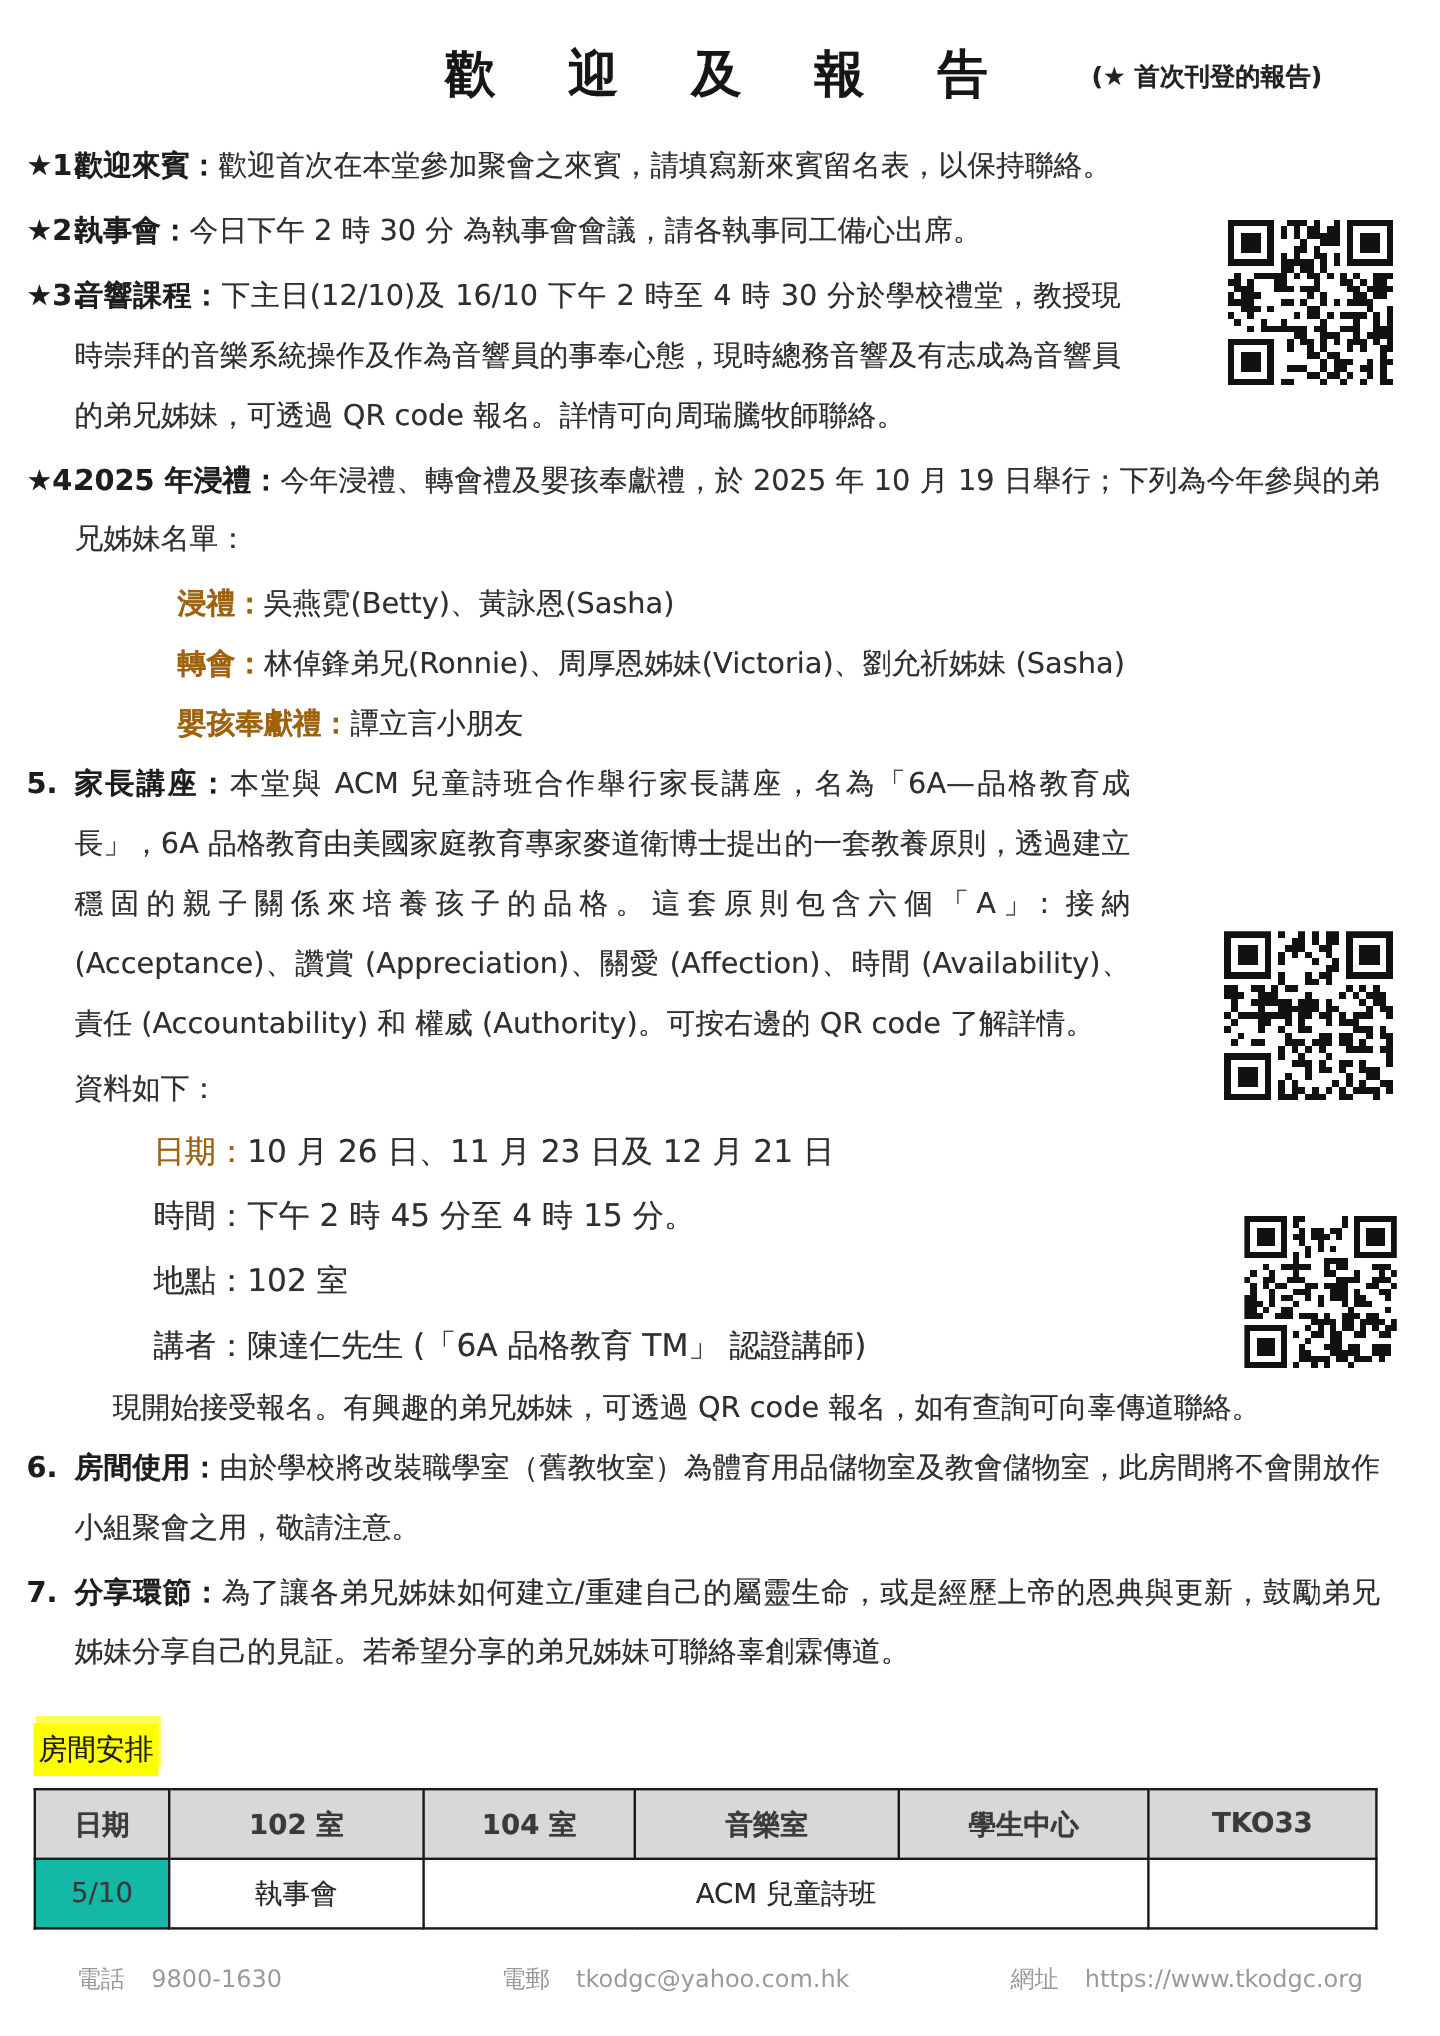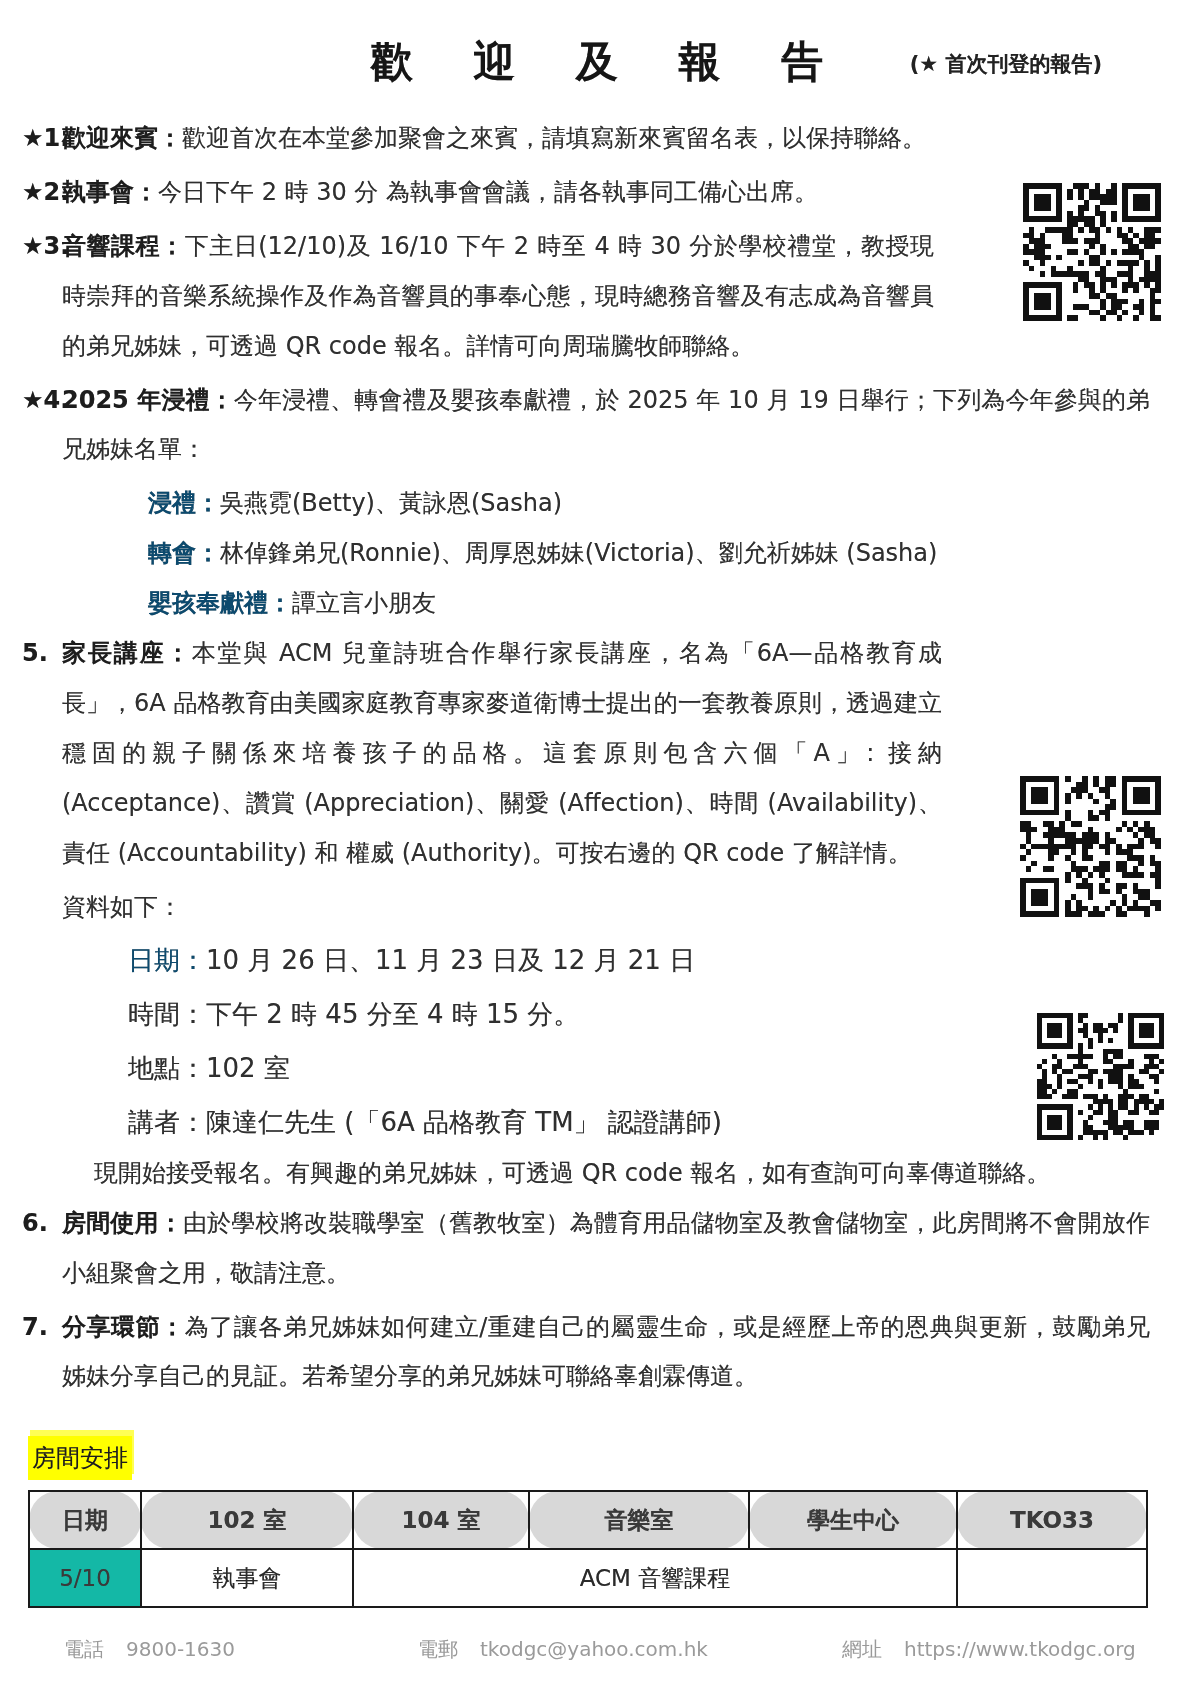--- a/index.html
+++ b/index.html
@@ -37,21 +37,21 @@
   }
   .item .prefix{
     position:absolute;left:-6px;top:0;
     font-weight:bold;color:#1d1d1d;white-space:nowrap;
   }
   .item .lbl{font-weight:bold;color:#1d1d1d;}
   .narrow{width:872px;}
   .sub-line{padding-left:120px;font-size:24px;line-height:2.08;}
   .detail-line{padding-left:100px;font-size:26px;line-height:2.08;}
   .closing-line{padding-left:66px;font-size:24px;line-height:2.08;width:1060px;text-align:justify;}
-  .lbl2{font-weight:bold;color:#0c4a6e;}
+  .lbl2{font-weight:bold;color:#a16207;}
   
   .qr{position:absolute;background:#fff;}
   #qr1{left:1023px;top:183px;width:138px;height:138px;}
   #qr2{left:1020px;top:776px;width:141px;height:141px;}
   #qr3{left:1037px;top:1013px;width:127px;height:127px;}
   
   .caption-wrap{margin:34px 0 10px 28px;}
   .caption{
     display:inline-block;background:#ffff00;color:#1d1d1d;
     font-size:24px;padding:6px 4px;
@@ -61,21 +61,21 @@
     margin-left:28px;
     border-collapse:collapse;
     width:1094px;
     table-layout:fixed;
   }
   table.room td{
     border:2.5px solid #1a1a1a;
     height:54px;text-align:center;vertical-align:middle;
     font-size:23px;color:#2a2a2a;
   }
-  table.room .hd{background:#d8d8d8;font-weight:bold;color:#3a3a3a;border-radius:29px;}
+  table.room .hd{background:#d8d8d8;font-weight:bold;color:#3a3a3a;}
   table.room .datecell{background:#14b8a6;color:#3a3a3a;}
   .c0{width:108px}.c1{width:208px}.c2{width:172px}.c3{width:216px}.c4{width:204px}.c5{width:186px}
   
   .footer{position:absolute;left:0;top:1636px;width:100%;font-size:20px;color:#9a9a9a;text-shadow:none;}
   .footer .fitem{position:absolute;white-space:nowrap;}
   .footer .flabel{margin-right:22px;}
   #f-phone{left:64px;}
   #f-email{left:418px;}
   #f-web{left:842px;}
 </style>
@@ -799,21 +799,21 @@
       <td class="hd c0">日期</td>
       <td class="hd c1">102 室</td>
       <td class="hd c2">104 室</td>
       <td class="hd c3">音樂室</td>
       <td class="hd c4">學生中心</td>
       <td class="hd c5">TKO33</td>
     </tr>
     <tr>
       <td class="datecell">5/10</td>
       <td>執事會</td>
-      <td colspan="3">ACM 音響課程</td>
+      <td colspan="3">ACM 兒童詩班</td>
       <td></td>
     </tr>
   </tbody>
     </table>
 
   <div class="footer">
     <span class="fitem" id="f-phone">
       <span class="flabel">電話</span><span>9800-1630</span>
     </span>
     <span class="fitem" id="f-email">

